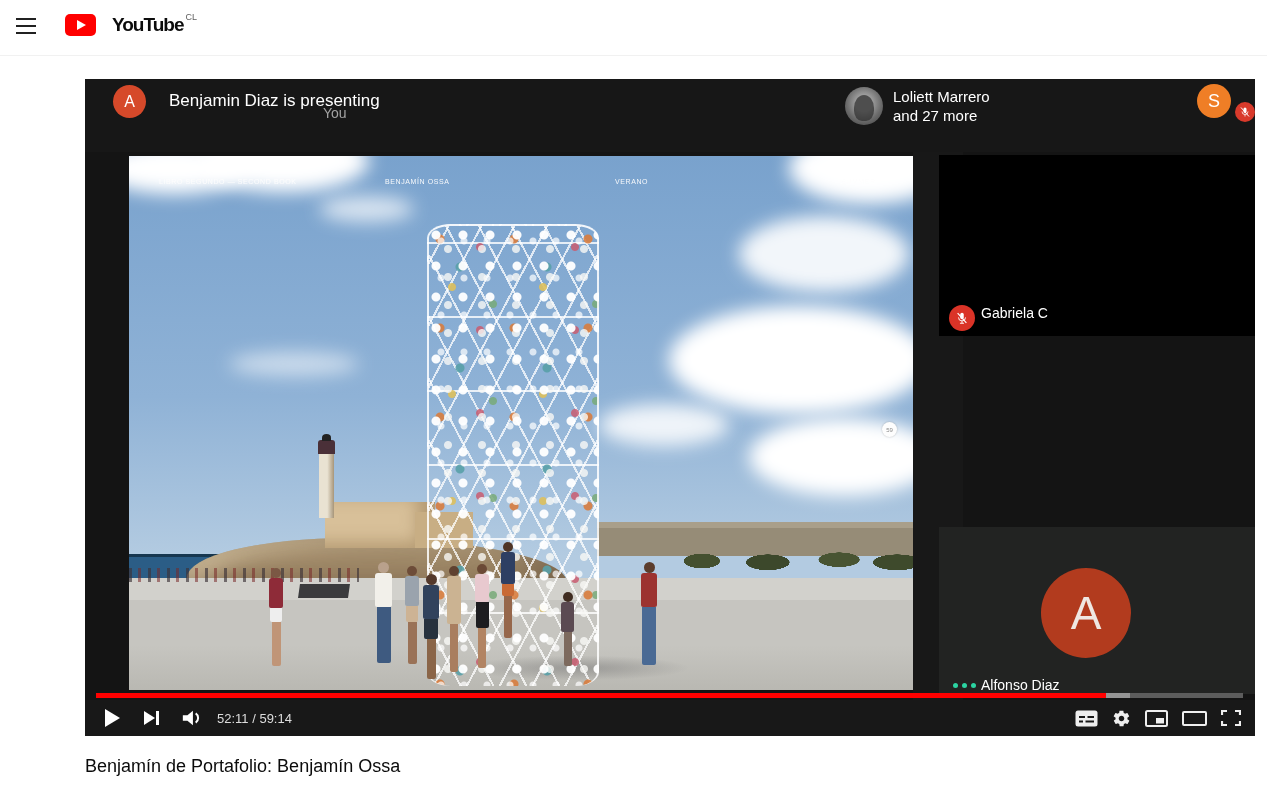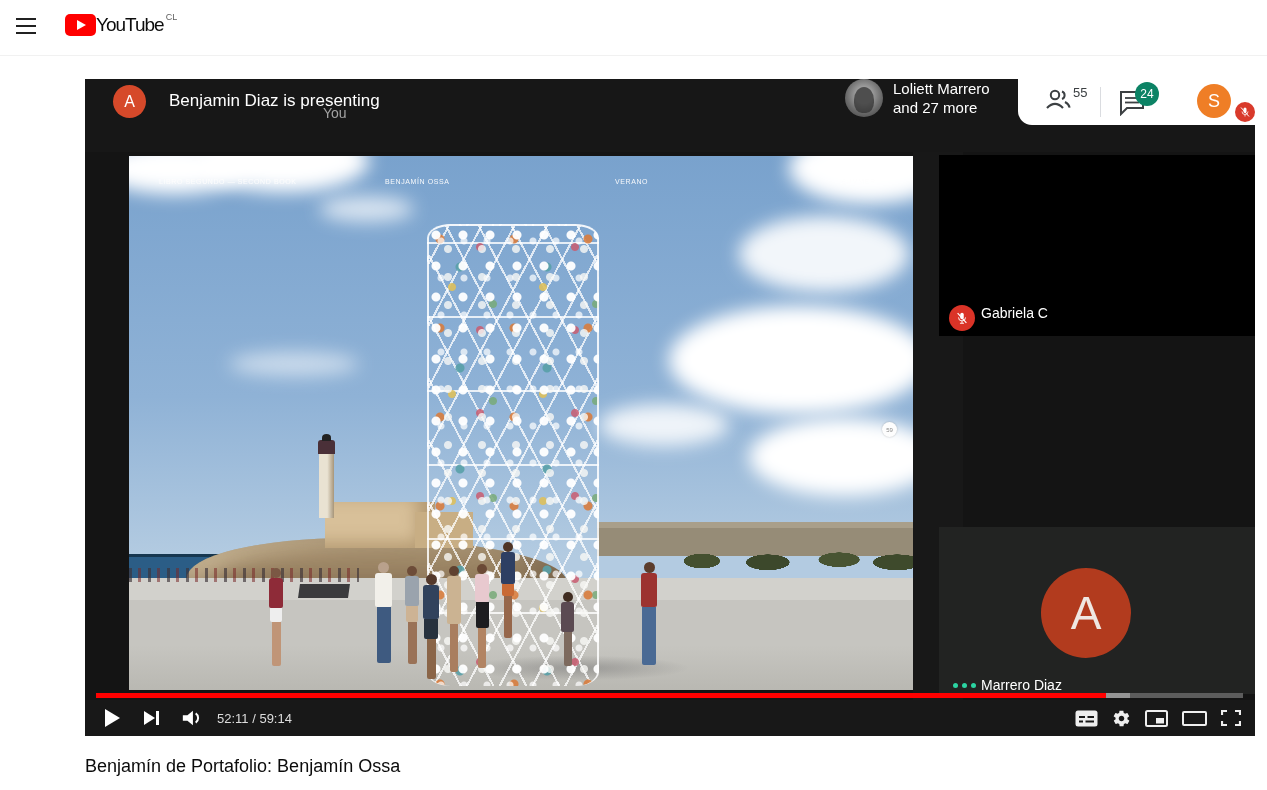--- a/index.html
+++ b/index.html
@@ -5,34 +5,34 @@
   * { margin:0; padding:0; box-sizing:border-box; }
   html,body { width:1267px; height:790px; background:#fff; font-family:"Liberation Sans", sans-serif; overflow:hidden; }
 
   
   #yt-header { position:absolute; left:0; top:0; width:1267px; height:56px; background:#fff; border-bottom:1px solid #f1f1f1; z-index:30; }
   #hamburger { position:absolute; left:16px; top:18px; width:20px; height:16px; display:flex; flex-direction:column; justify-content:space-between; cursor:pointer; }
   #hamburger div { height:2px; background:#212121; }
   #yt-logo { position:absolute; left:65px; top:14px; display:flex; align-items:flex-start; cursor:pointer; }
   #yt-play { width:31px; height:22px; background:#ff0000; border-radius:5px; position:relative; }
   #yt-play::after { content:""; position:absolute; left:12px; top:6px; border-left:9px solid #fff; border-top:5px solid transparent; border-bottom:5px solid transparent; }
-  #yt-word { font-size:19px; font-weight:normal; letter-spacing:-1px; color:#0c0c0c; margin-left:0; line-height:22px; }
+  #yt-word { font-size:19px; font-weight:bold; letter-spacing:-1px; color:#0c0c0c; margin-left:16px; line-height:22px; }
   #yt-cc { font-size:9px; color:#606060; margin-left:2px; margin-top:-2px; }
   #search-wrap { position:absolute; left:505px; top:10px; display:flex; }
   #search-input { width:577px; height:32px; border:1px solid #ccc; border-right:none; border-radius:2px 0 0 2px; padding:0 12px; font-size:15px; color:#111; font-family:"Liberation Sans",sans-serif; outline:none; }
   #search-btn { width:64px; height:32px; background:#f8f8f8; border:1px solid #d3d3d3; border-radius:0 2px 2px 0; display:flex; align-items:center; justify-content:center; cursor:pointer; }
 
   
   #player { position:absolute; left:85px; top:79px; width:1170px; height:657px; background:#141414; overflow:hidden; }
 
   
   #meet-topbar { position:absolute; left:0; top:0; width:1170px; height:73px; background:#171717; }
   #presenter-avatar { position:absolute; left:28px; top:6px; width:33px; height:33px; border-radius:50%; background:#d6492a; color:#fff; font-size:16px; display:flex; align-items:center; justify-content:center; }
   #presenter-title { position:absolute; left:84px; top:12px; font-size:17px; color:#fff; }
-  #chip { position:absolute; left:760px; top:0; height:46px; display:flex; align-items:flex-start; }
+  #chip { position:absolute; left:760px; top:0; height:46px; display:flex; align-items:flex-end; }
   #chip-avatar { width:38px; height:38px; border-radius:50%; background:radial-gradient(circle at 50% 42%, #9a9a9a 0 30%, #6b6b6b 60%, #3c3c3c 100%); margin-right:10px; position:relative; overflow:hidden; }
   #chip-avatar::after{ content:""; position:absolute; left:9px; top:8px; width:20px; height:26px; border-radius:50% 50% 40% 40%; background:#2e2e2e; opacity:.7; }
   .chip-line { color:#fff; font-size:15px; line-height:19px; }
   #meet-panel { position:absolute; left:933px; top:0; width:237px; height:46px; background:#fff; border-bottom-left-radius:14px; }
   #ppl-group { position:absolute; left:24px; top:8px; display:flex; cursor:pointer; }
   #ppl-count { font-size:13px; color:#3c4043; margin-left:1px; margin-top:-2px; }
   #panel-divider { position:absolute; left:82px; top:8px; width:1px; height:30px; background:#dadce0; }
   #chat-group { position:absolute; left:100px; top:10px; cursor:pointer; }
   #chat-badge { position:absolute; left:17px; top:-7px; min-width:24px; height:24px; border-radius:50%; background:#0c8365; color:#fff; font-size:12px; display:flex; align-items:center; justify-content:center; }
   #you-label { position:absolute; left:238px; top:26px; font-size:14px; color:#a3a3a3; }
@@ -130,41 +130,20 @@
         <span>A</span>
       </div>
     <div id="presenter-title">Benjamin Diaz is presenting</div>
     <div id="chip">
       <div id="chip-avatar"></div>
       <div>
         <div class="chip-line">Loliett Marrero</div>
         <div class="chip-line">and 27 more</div>
       </div>
     </div>
-    <div id="meet-panel">
-      <div id="ppl-group">
-        <svg width="30" height="26" viewBox="0 0 30 26">
-          <circle cx="13" cy="8" r="4.2" fill="none" stroke="#3c4043" stroke-width="2"></circle>
-          <path d="M5,21 q8,-8 16,0" fill="none" stroke="#3c4043" stroke-width="2.2"></path>
-          <path d="M20,4.5 a4,4 0 0 1 0,7.5 M23,15 q4,2 4.6,5.6" fill="none" stroke="#3c4043" stroke-width="2"></path>
-        </svg>
-        <span id="ppl-count">55</span>
-      </div>
-      <div id="panel-divider"></div>
-      <div id="chat-group">
-        <svg width="30" height="27" viewBox="0 0 30 27">
-          <path d="M3,3 h22 v16 h-16 l-6,6 z" fill="#fff" stroke="#3c4043" stroke-width="2"></path>
-          <line x1="7" y1="9" x2="21" y2="9" stroke="#3c4043" stroke-width="1.8"></line>
-          <line x1="7" y1="13.5" x2="21" y2="13.5" stroke="#3c4043" stroke-width="1.8"></line>
-        </svg>
-        <div id="chat-badge">
-            <span>24</span>
-          </div>
-      </div>
-    </div>
     <div id="you-label">You</div>
     <div id="you-avatar">
         <span>S</span>
       </div>
     <div id="you-mic">
       <svg width="12" height="12" viewBox="0 0 24 24">
           <path d="M12,3 a3,3 0 0 1 3,3 v5 a3,3 0 0 1 -6,0 v-5 a3,3 0 0 1 3,-3z" fill="#fff"></path>
           <path d="M6,11 a6,6 0 0 0 12,0 M12,17 v4" stroke="#fff" stroke-width="1.6" fill="none"></path>
           <line x1="4" y1="3" x2="20" y2="21" stroke="#fff" stroke-width="2"></line>
         </svg>
@@ -270,21 +249,21 @@
   </div>
   <div class="tile" id="tile-alfonso">
     <div id="alf-avatar">
         <span>A</span>
       </div>
     <div id="alf-dots">
         <span></span>
         <span></span>
         <span></span>
       </div>
-    <div class="tile-label" style="top:150px;">Marrero Diaz</div>
+    <div class="tile-label" style="top:150px;">Alfonso Diaz</div>
   </div>
 
   <div id="progress">
     <div id="prog-buffer"></div>
     <div id="prog-played"></div>
   </div>
 
   <div id="controls">
     <div class="ctl-btn" style="margin-left:18px;">
       <svg width="18" height="20" viewBox="0 0 18 20">

